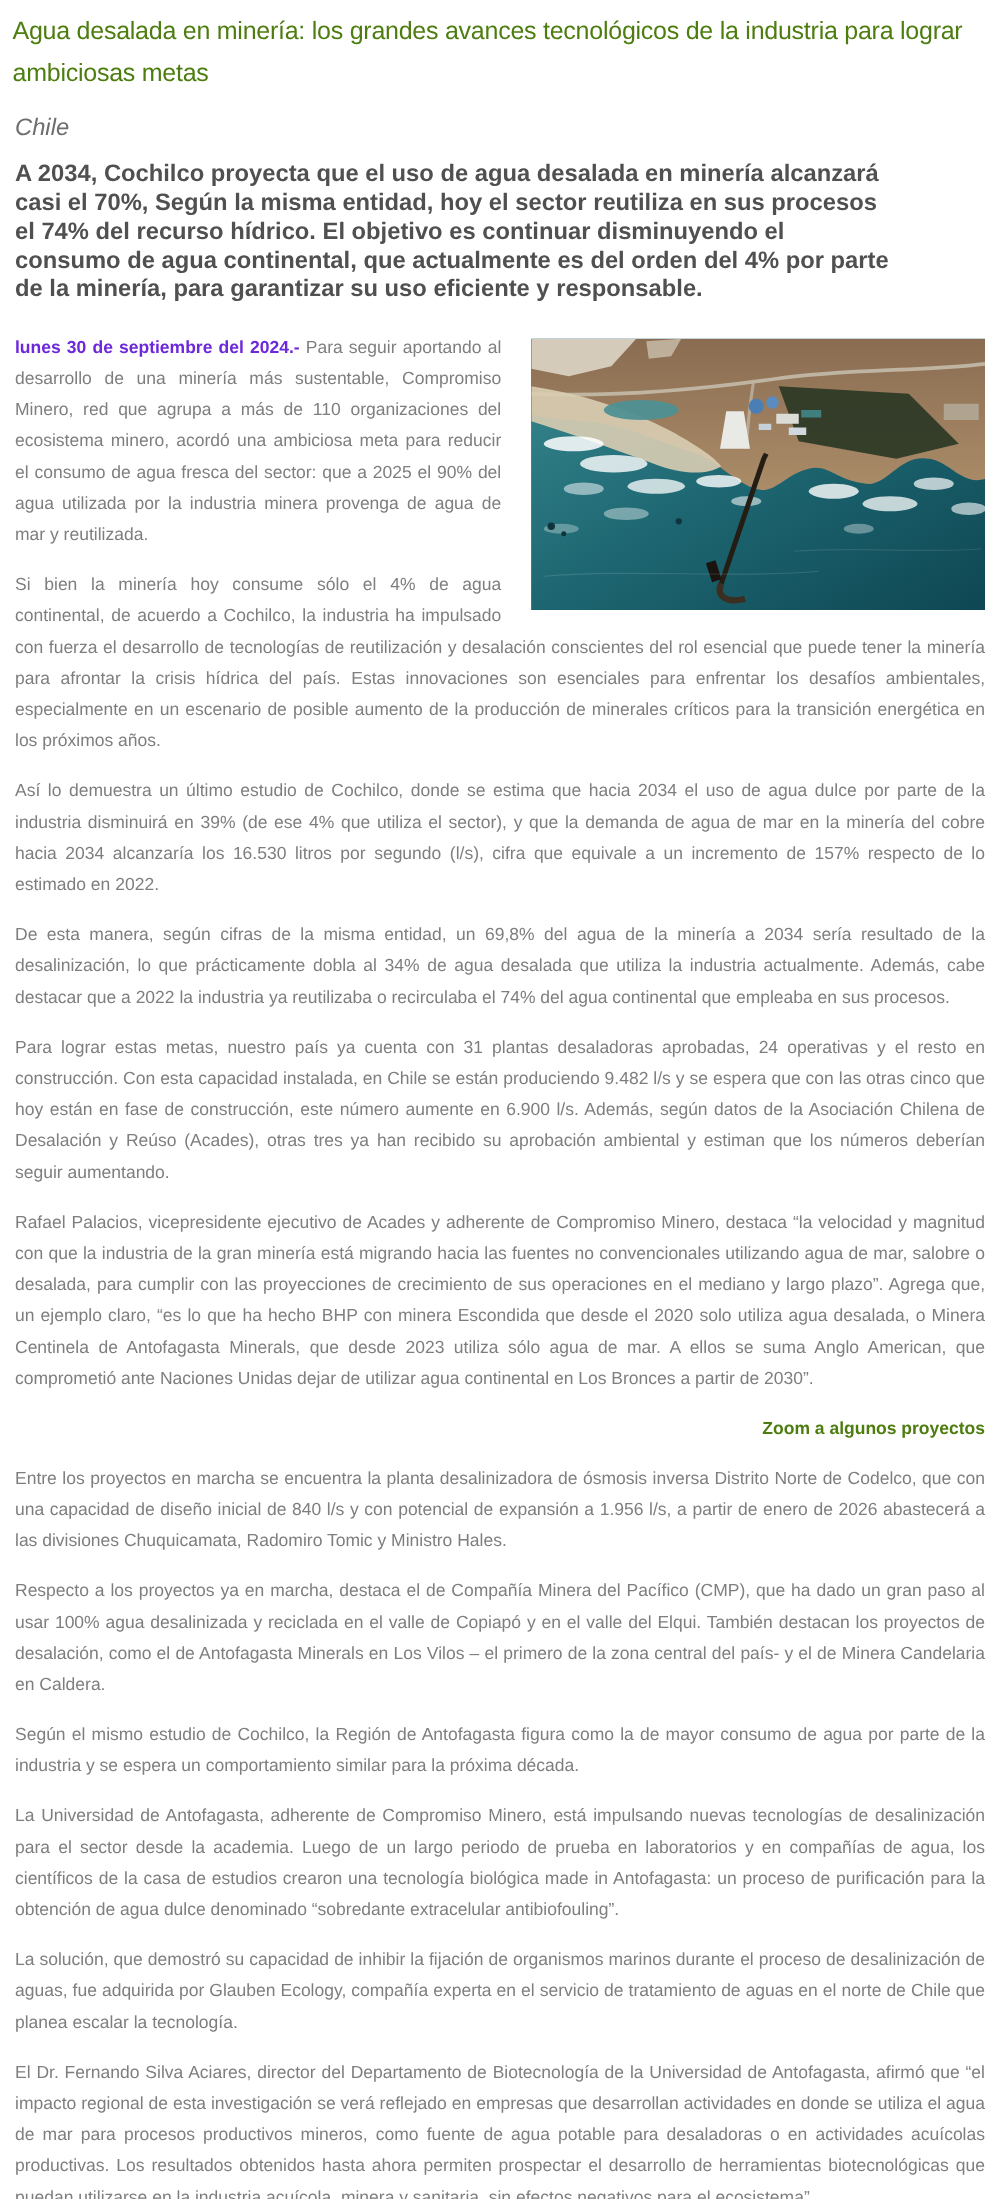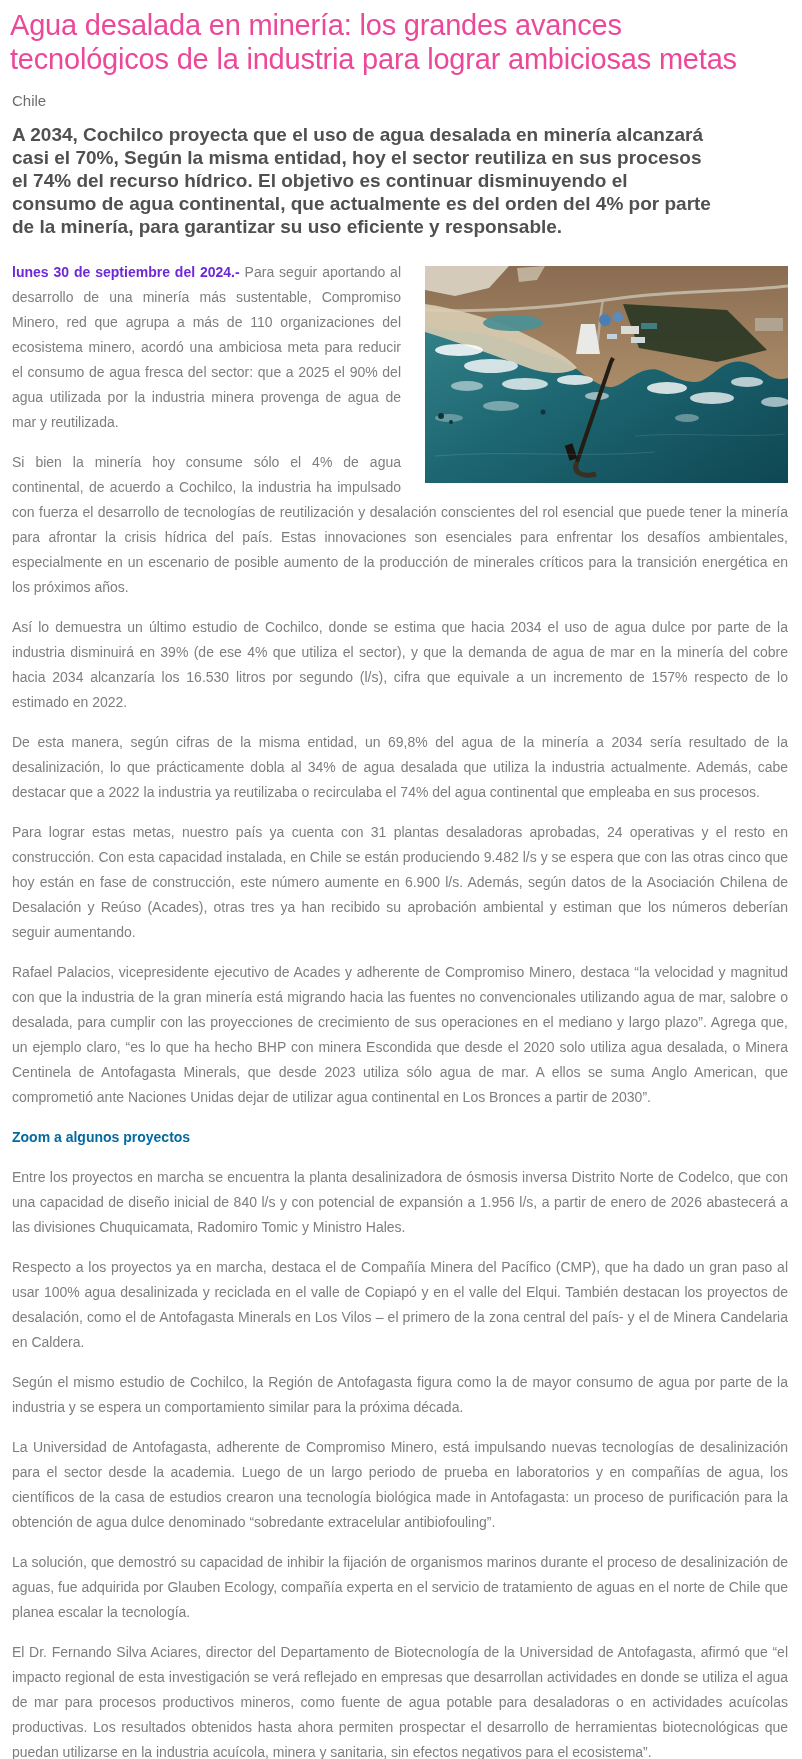--- a/index.html
+++ b/index.html
@@ -7,40 +7,41 @@
   body {
     width: 802px;
     font-family: "Liberation Sans", sans-serif;
     -webkit-font-smoothing: antialiased;
   }
   .page { padding: 6px 14px 26px 10px; width: 802px; }
 
   h1.article-title {
     margin: 2px 0 16px 0;
     max-width: 772px;
-    font-size: 29px;
+    font-size: 20px;
     line-height: 34px;
     font-weight: 400;
     letter-spacing: -0.2px;
-    color: #ec4899;
+    color: #4d7c0f;
   }
 
   .byline {
     font-size: 15px;
     color: #666666;
     margin: 0 0 44px 2px;
     white-space: nowrap;
   }
   .byline .sep { color: #a8a8a8; margin: 0 8px; font-weight: 300; }
   .byline .author, .byline .category { color: #666666; text-decoration: none; cursor: pointer; }
   .byline .date { color: #ef856c; font-size: 13px; }
 
   p.location {
     margin: 0 0 14px 2px;
-    font-size: 15px;
+    font-style: italic;
+    font-size: 19px;
     color: #6d6d6d;
   }
 
   p.lead {
     margin: 0 0 22px 2px;
     max-width: 700px;
     font-size: 19px;
     line-height: 23px;
     font-weight: bold;
     color: #505050;
@@ -52,23 +53,23 @@
     line-height: 25px;
     color: #7e7e7e;
     text-align: justify;
   }
   .article-body p { margin: 0 0 15px 0; }
   .article-body .dateline { font-weight: bold; color: #6d28d9; }
   .article-body h2 {
     font-size: 14px;
     line-height: 25px;
     font-weight: bold;
-    color: #0369a1;
+    color: #4d7c0f;
     margin: 0 0 15px 0;
-    text-align: left;
+    text-align: right;
   }
 
   figure.article-photo {
     float: right;
     width: 363px;
     height: 217px;
     margin: 6px 0 14px 24px;
     padding: 0;
     overflow: hidden;
     background: #1d6671;

